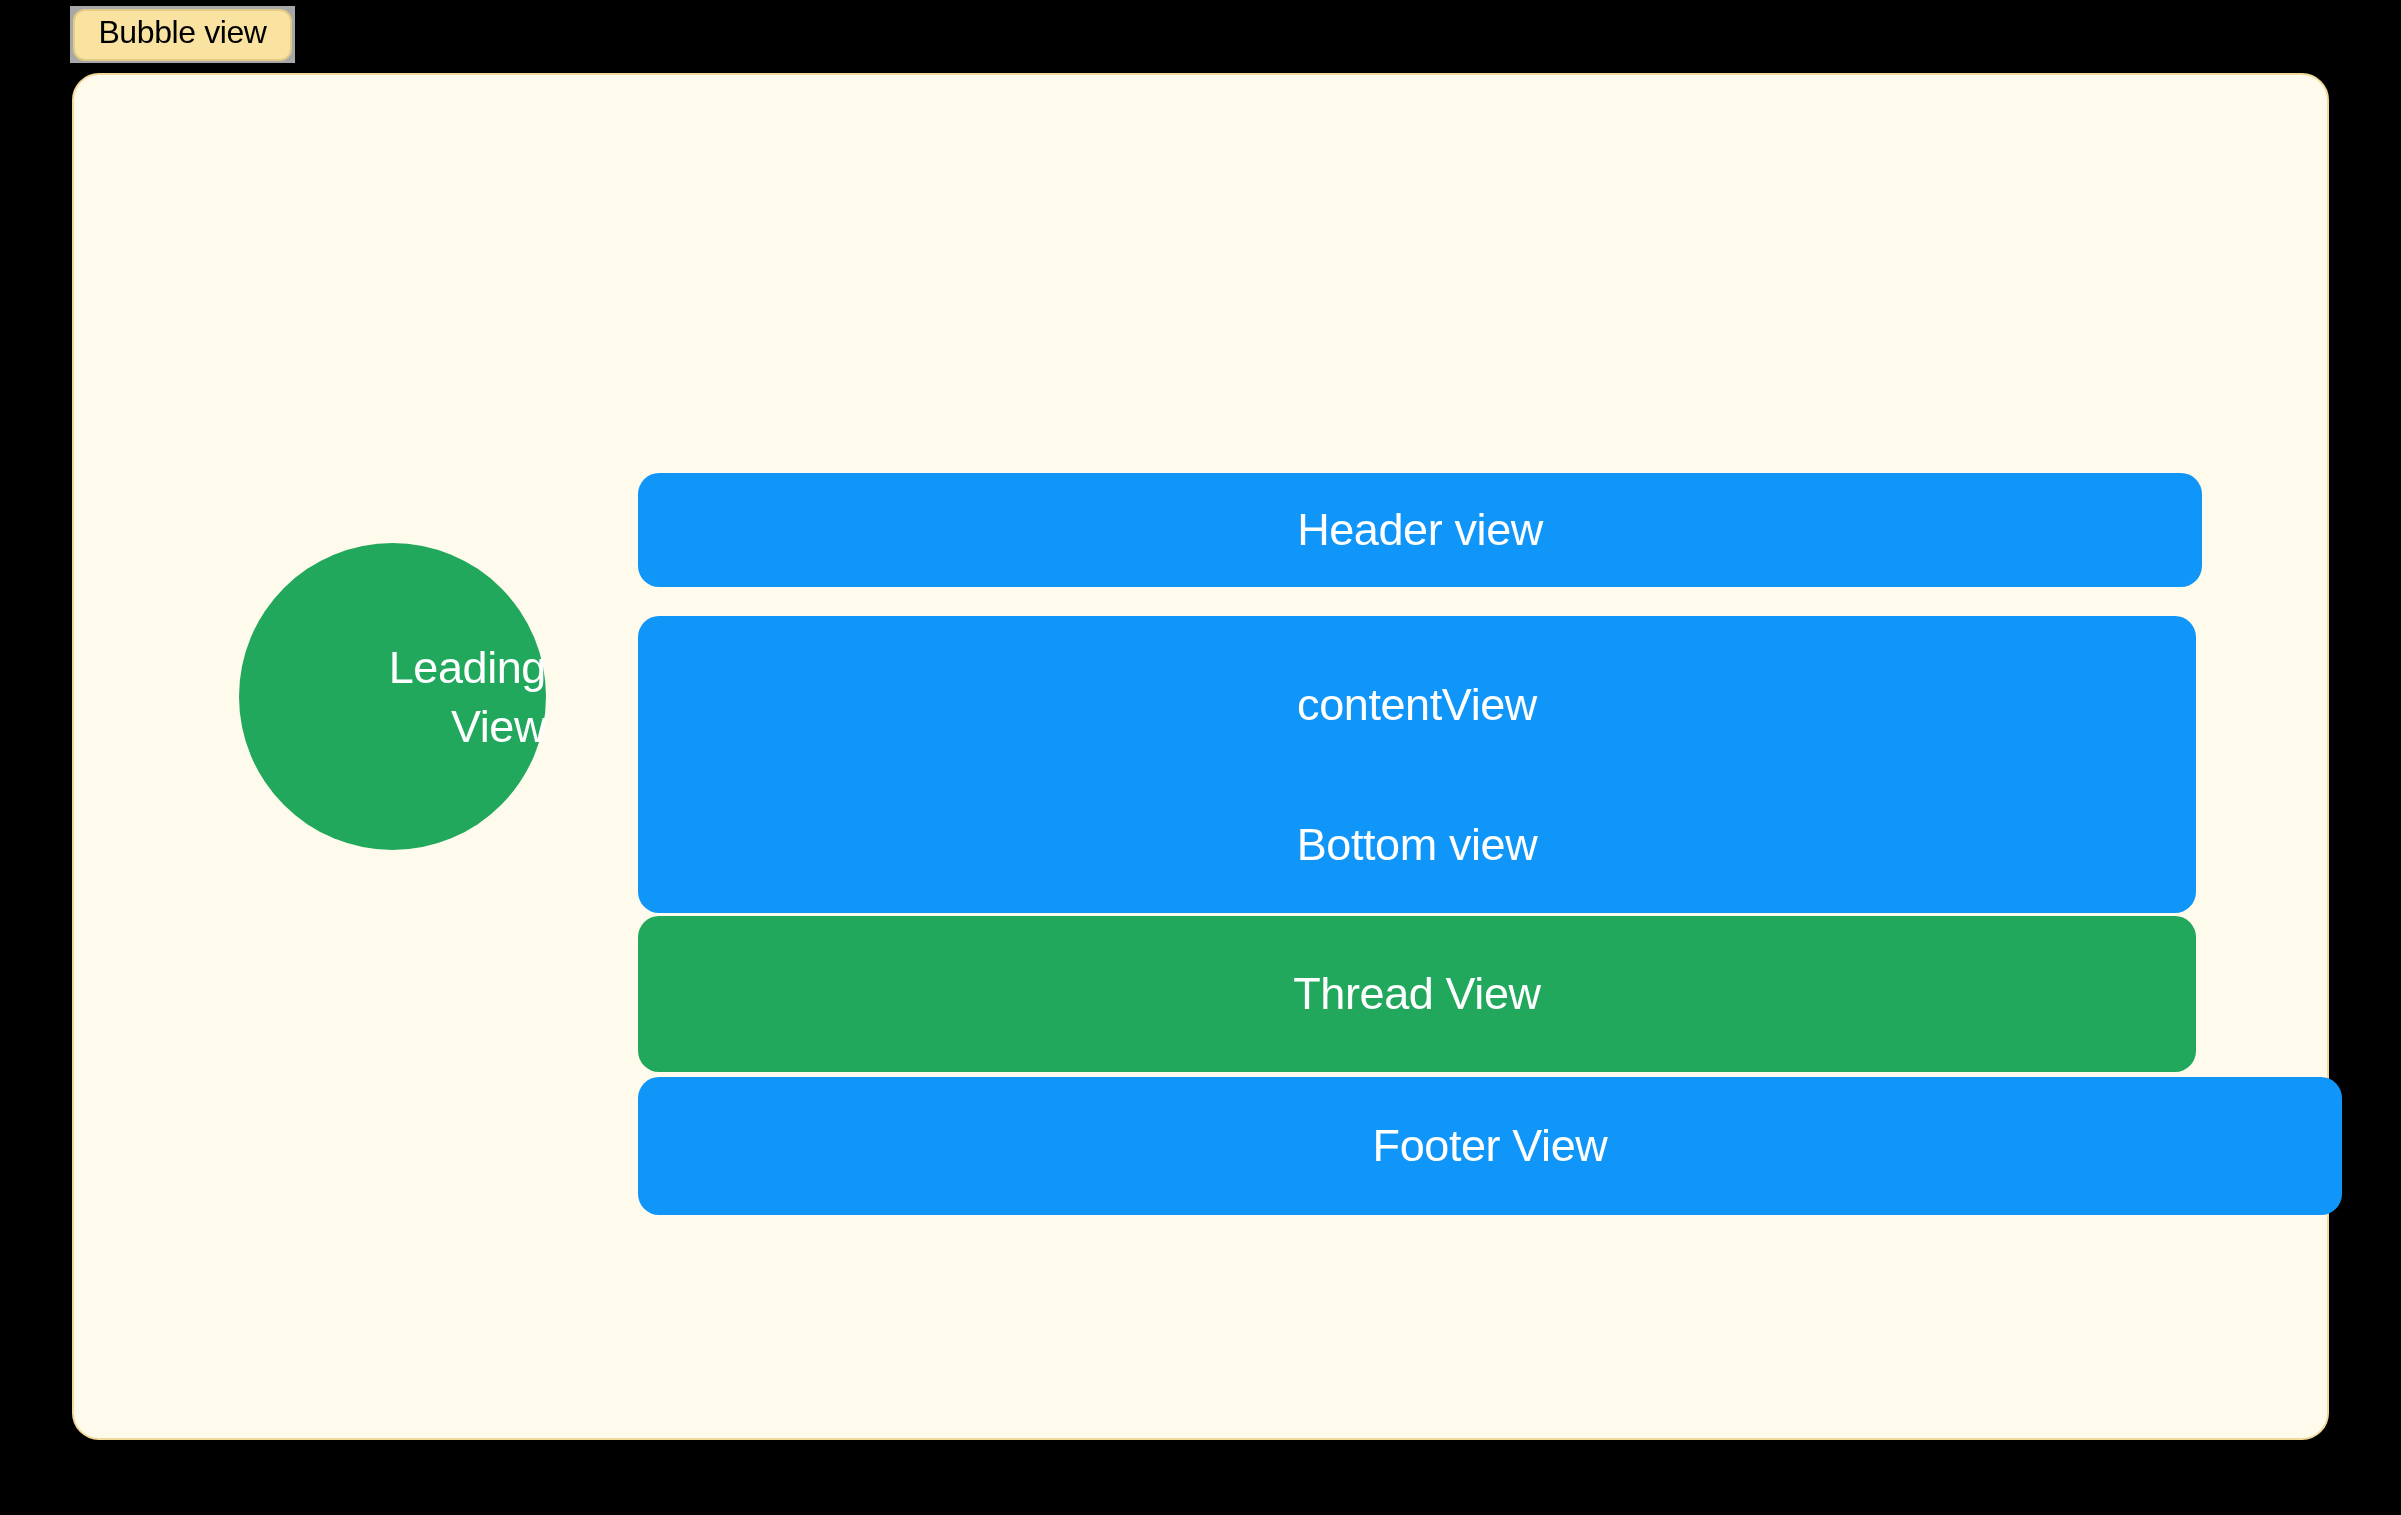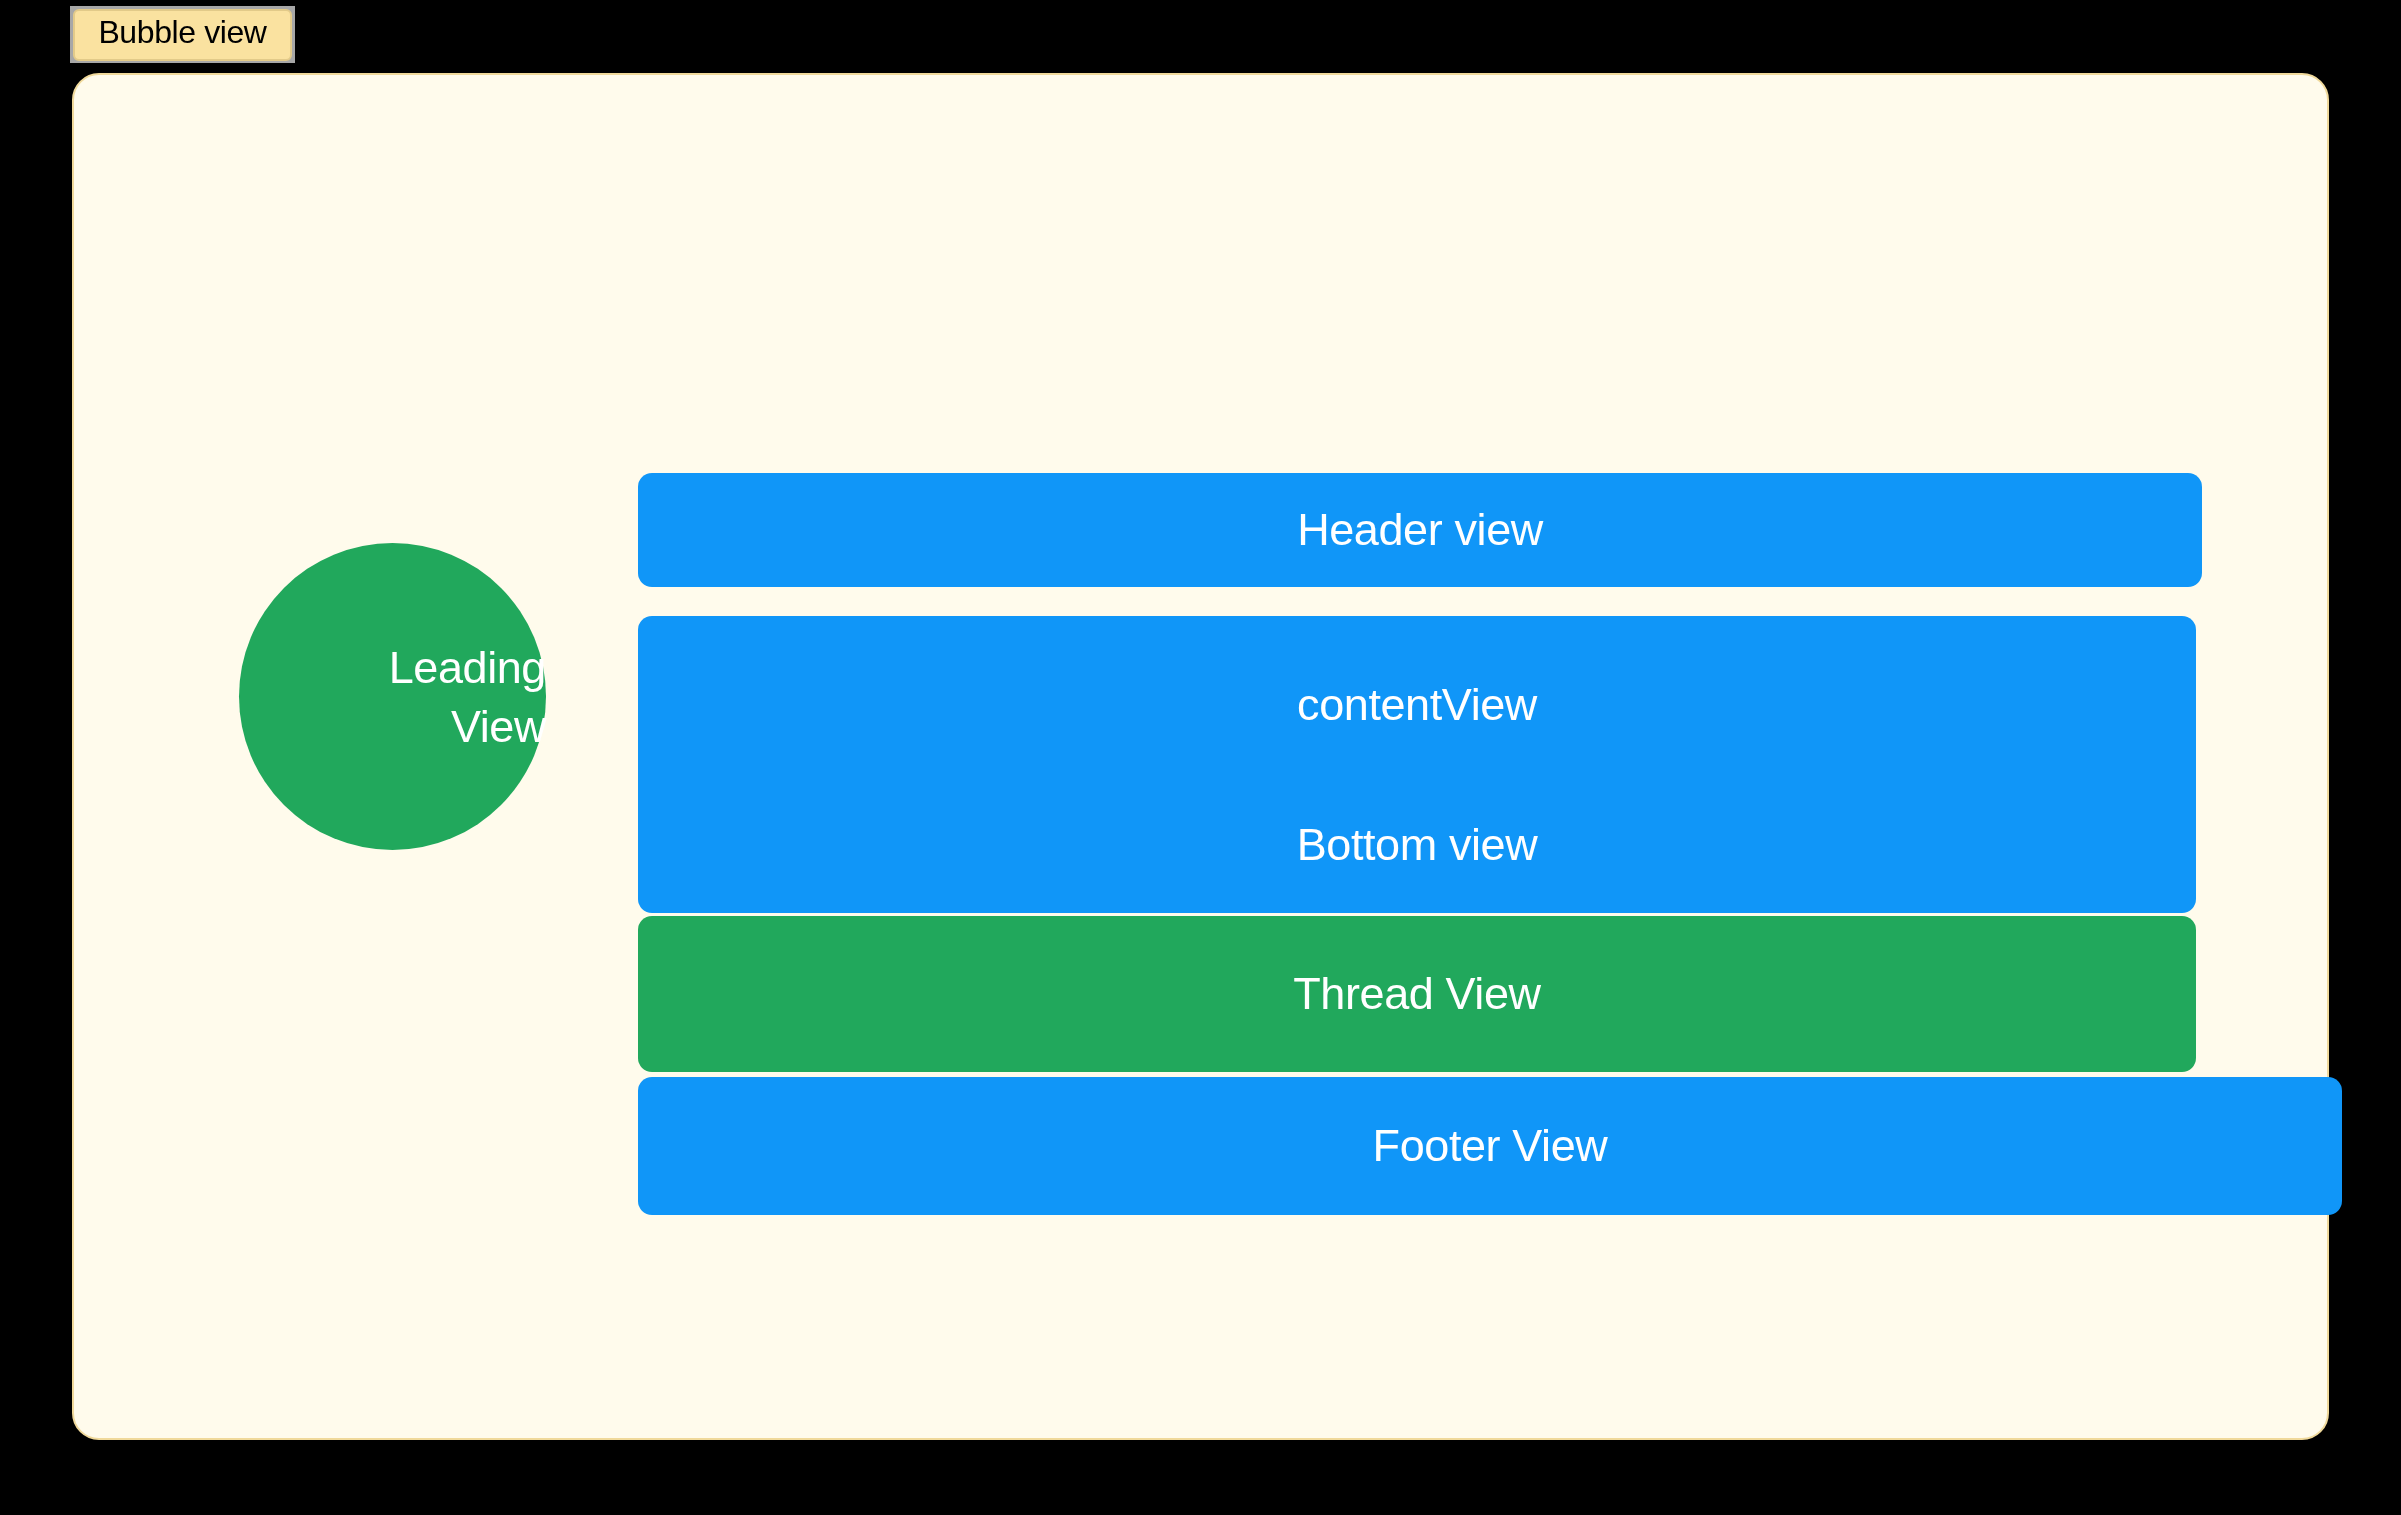--- a/index.html
+++ b/index.html
@@ -18,21 +18,21 @@
   }
   
   .bubble-halo {
     position: absolute;
     left: 70px; top: 6.3px;
     width: 225px; height: 57px;
     padding: 2.7px;
   }
   .bubble-btn {
     width: 100%; height: 100%;
-    border-radius: 6px;
+    border-radius: 12px;
     border: 2.7px solid;
     font-family: "Liberation Sans", sans-serif;
     font-size: 32px;
     letter-spacing: -0.4px;
     display: flex;
     align-items: center;
     justify-content: center;
     cursor: pointer;
     padding-bottom: 5px;
   }
@@ -56,21 +56,21 @@
     justify-content: center;
     text-align: center;
     font-size: 45px;
     line-height: 59px;
     letter-spacing: -0.4px;
   }
   
   .block {
     position: absolute;
     left: 564px;
-    border-radius: 14px;
+    border-radius: 21px;
     display: flex;
     align-items: center;
     justify-content: center;
     font-size: 45px;
     letter-spacing: -0.4px;
   }
   .block-header  { top: 398px;  width: 1564px; height: 114px; }
   .block-content { top: 541px;  width: 1558px; height: 297px; display: block; }
   .block-thread  { top: 841px;  width: 1558px; height: 156px; }
   .block-footer  { top: 1002px; width: 1704px; height: 138px; }

